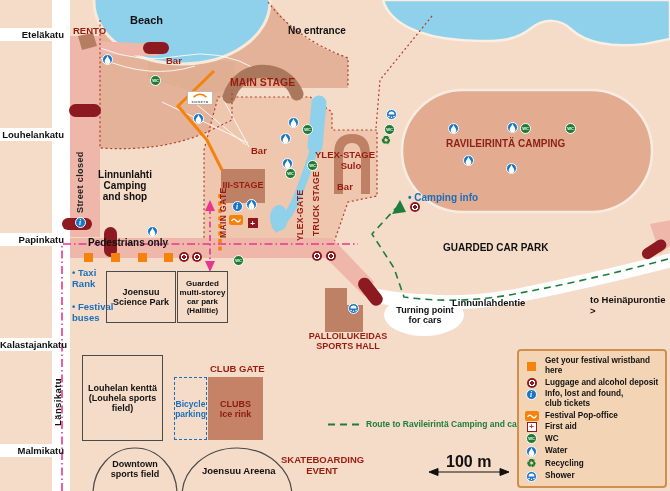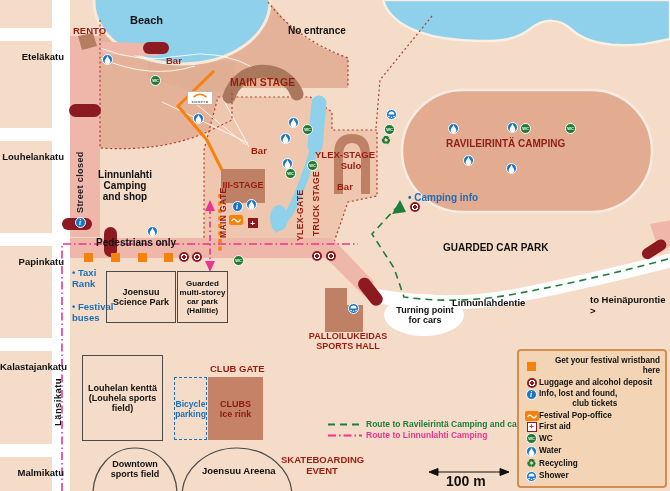--- a/index.html
+++ b/index.html
@@ -5,21 +5,21 @@
   html,body{margin:0;padding:0;background:#fff;}
   #stage{position:relative;width:670px;height:491px;overflow:hidden;background:#f5dcc8;
          font-family:"Liberation Sans",sans-serif;}
   #base{position:absolute;left:0;top:0;}
   .lbl{position:absolute;font-weight:700;white-space:pre-line;line-height:1.12;}
   .vlbl{position:absolute;font-weight:700;writing-mode:vertical-rl;transform:rotate(180deg);
         text-align:center;letter-spacing:.4px;line-height:1;}
   .red{color:#9a1b10;} .blk{color:#111;} .blue{color:#1a6fba;} .gry{color:#222;}
   .ctr{text-align:center;}
   .street-lbl{position:absolute;left:0;width:64px;text-align:right;font-weight:700;
-              font-size:9.5px;color:#111;line-height:12px;margin-top:22px;}
+              font-size:9.5px;color:#111;line-height:12px;}
   .mapbox{position:absolute;border:1.2px solid #4a4a4a;display:flex;align-items:center;
           justify-content:center;text-align:center;font-weight:700;color:#111;box-sizing:border-box;}
   .ic{position:absolute;display:flex;align-items:center;justify-content:center;box-sizing:border-box;}
   .rnd{width:11px;height:11px;border-radius:50%;border:1px solid #fff;}
   .ic-wc{background:#1f7a33;} .ic-drop{background:#1a75c4;} .ic-shower{background:#1a75c4;}
   .ic-info{background:#1a75c4;color:#fff;}
   .ic-info .tx{font-size:8px;font-weight:700;font-style:italic;font-family:"Liberation Serif",serif;
                display:inline-block;transform:scale(.95);}
   .ic-wc .tx{font-size:8px;font-weight:700;color:#fff;display:inline-block;transform:scale(.5);}
   .ic-lug{width:10px;height:10px;border-radius:50%;
@@ -27,21 +27,21 @@
   .ic-band{width:9px;height:9px;background:#f5820b;}
   .ic-pop{width:14px;height:10px;background:#f5820b;border-radius:2px;}
   .ic-ea{width:10px;height:10px;background:#8c1a20;color:#fff;}
   .ic-ea .tx{font-size:9px;font-weight:700;line-height:1;display:inline-block;transform:scale(.9);}
   .ic-ea--out{background:#fff;border:1.5px solid #8c1a20;color:#c0392b;}
   .ic-recycle{color:#1f7a33;font-size:11px;font-weight:700;line-height:1;}
   .ic-food{width:13px;height:3px;background:#f5820b;border-radius:1.5px;}
   .ic-sonera{width:26px;height:14px;background:#fff;border:1px solid #c9b8a6;}
   .legend{position:absolute;left:517px;top:349px;width:150px;height:139px;background:#f3d5b6;
           border:2px solid #d08f4e;border-radius:4px;box-sizing:border-box;padding:4px 5px;}
-  .lrow{display:flex;align-items:center;margin:1.4px 0;text-align:right;}
+  .lrow{display:flex;gap:6px;align-items:center;margin:1.4px 0;}
   .lrow.top{align-items:flex-start;}
   .lico{width:15px;display:flex;justify-content:center;flex:0 0 15px;position:relative;}
   .ltxt{font-size:8.2px;font-weight:700;color:#111;line-height:1.22;white-space:pre-line;}
   .routeleg{position:absolute;display:flex;align-items:center;gap:4px;font-size:8.5px;font-weight:700;}
 </style>
 </head>
 <body>
 
 <div id="stage">
 
@@ -160,21 +160,21 @@
   <div class="lbl red" style="left:251px;top:146px;font-size:9.5px">Bar</div>
   <div class="lbl red ctr" style="left:220px;top:180px;width:46px;font-size:9px">III-STAGE</div>
   <div class="vlbl red" style="left:219px;top:187px;height:52px;font-size:8.5px">MAIN GATE</div>
   <div class="vlbl red" style="left:296px;top:188px;height:54px;font-size:8.5px">YLEX-GATE</div>
   <div class="vlbl red" style="left:312px;top:167px;height:72px;font-size:8.5px">TRUCK STAGE</div>
   <div class="lbl red" style="left:315px;top:150px;font-size:9.5px">YLEX-STAGE</div>
   <div class="lbl red ctr" style="left:332px;top:161px;width:38px;font-size:9.5px">Sulo</div>
   <div class="lbl red" style="left:337px;top:182px;font-size:9.5px">Bar</div>
   <div class="lbl blk ctr" style="left:80px;top:169px;width:90px;font-size:10px">Linnunlahti Camping
 and shop</div>
-  <div class="lbl blk" style="left:96px;top:237px;font-size:10px">Pedestrians only</div>
+  <div class="lbl blk" style="left:88px;top:237px;font-size:10px">Pedestrians only</div>
   <div class="lbl" style="left:446px;top:138px;font-size:10px;color:#8c2318">RAVILEIRINTÄ CAMPING</div>
   <div class="lbl blue" style="left:408px;top:192px;font-size:10px">• Camping info</div>
   <div class="lbl blk" style="left:443px;top:242px;font-size:10px">GUARDED CAR PARK</div>
   <div class="lbl blk" style="left:452px;top:298px;font-size:9.5px">Linnunlahdentie</div>
   <div class="lbl blk" style="left:590px;top:295px;font-size:9.5px">to Heinäpurontie &gt;</div>
   <div class="lbl blk ctr" style="left:390px;top:305px;width:70px;font-size:9px">Turning point
 for cars</div>
   <div class="lbl red ctr" style="left:306px;top:331px;width:84px;font-size:9px">PALLOILUKEIDAS
 SPORTS HALL</div>
   <div class="lbl blue" style="left:72px;top:268px;font-size:9.5px">• Taxi
@@ -347,27 +347,21 @@
         <text x="13" y="11" text-anchor="middle" font-size="4.6" font-weight="bold" fill="#555" letter-spacing=".6">sonera</text>
       </svg>
   </div>
 
   <div class="routeleg" style="left:328px;top:419px;color:#1e7d3c">
     <svg width="34" height="5" viewBox="0 0 34 5">
         <line x1="0" y1="2.5" x2="34" y2="2.5" stroke="#1e7d3c" stroke-width="1.8" stroke-dasharray="7 5"></line>
       </svg>
     <span>Route to Ravileirintä Camping and car parks</span>
   </div>
-  <div class="routeleg" style="left:328px;top:430px;color:#e8368f">
-    <svg width="34" height="5" viewBox="0 0 34 5">
-        <line x1="0" y1="2.5" x2="34" y2="2.5" stroke="#e8368f" stroke-width="1.8" stroke-dasharray="8 3 1.5 3"></line>
-      </svg>
-    <span>Route to Linnunlahti Camping</span>
-  </div>
-  <div class="lbl blk" style="left:446px;top:474px;font-size:14px">100 m</div>
+  <div class="lbl blk" style="left:446px;top:453px;font-size:16px">100 m</div>
 
   <div class="legend">
     <div class="lrow">
       <span class="lico">
           <span class="ic ic-band" style="position:static"></span>
         </span>
       <span class="ltxt">Get your festival wristband here</span>
     </div>
     <div class="lrow">
       <span class="lico">

